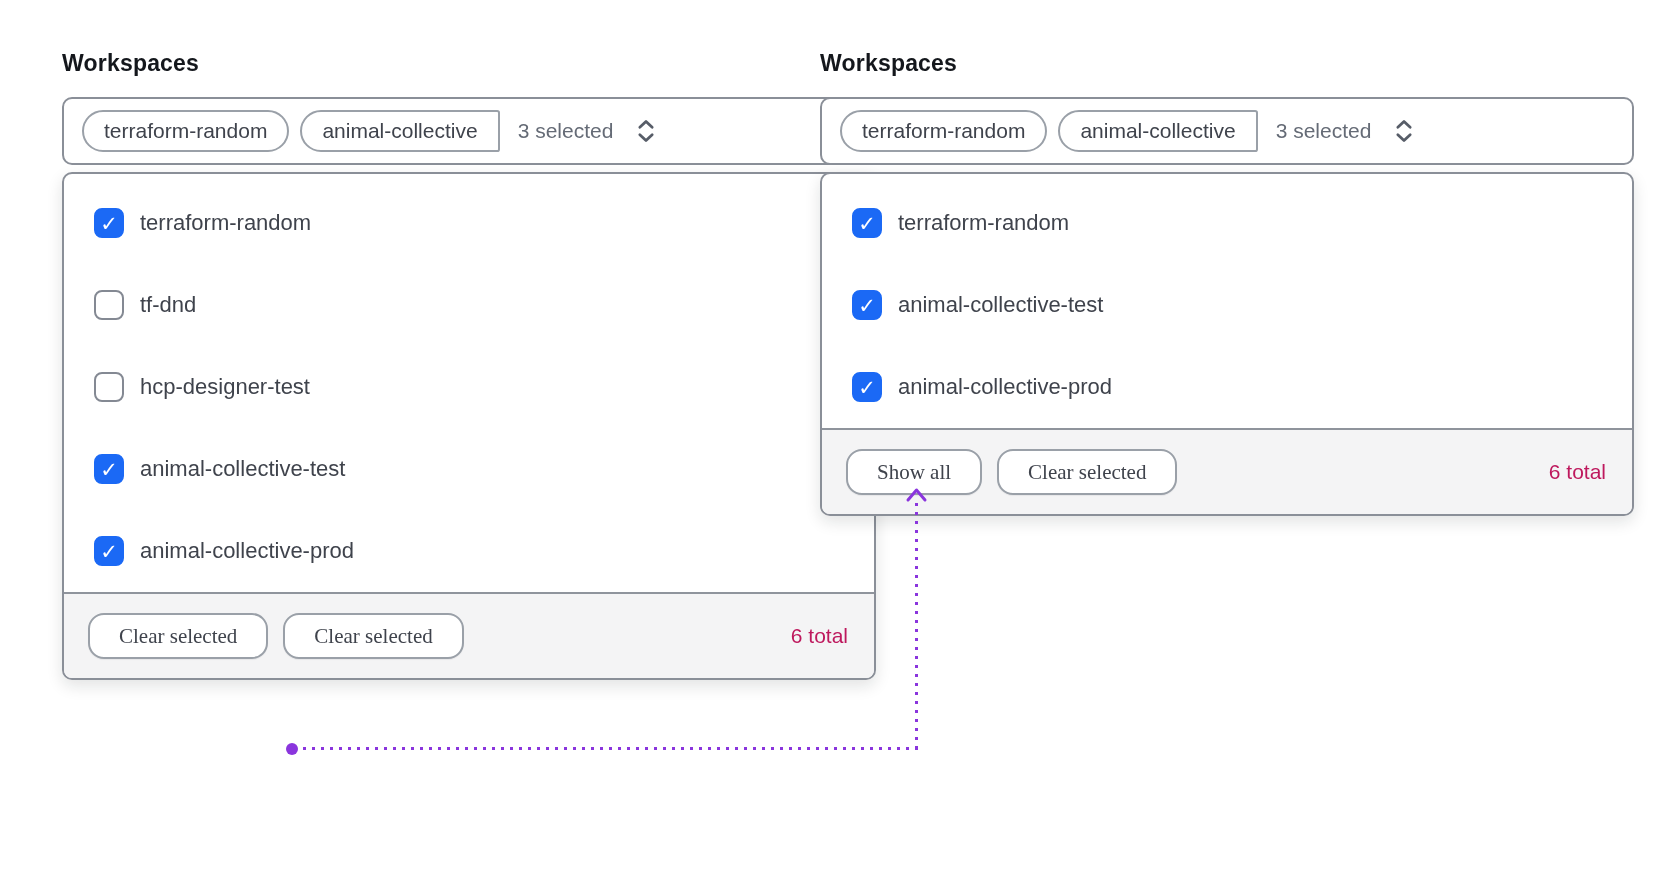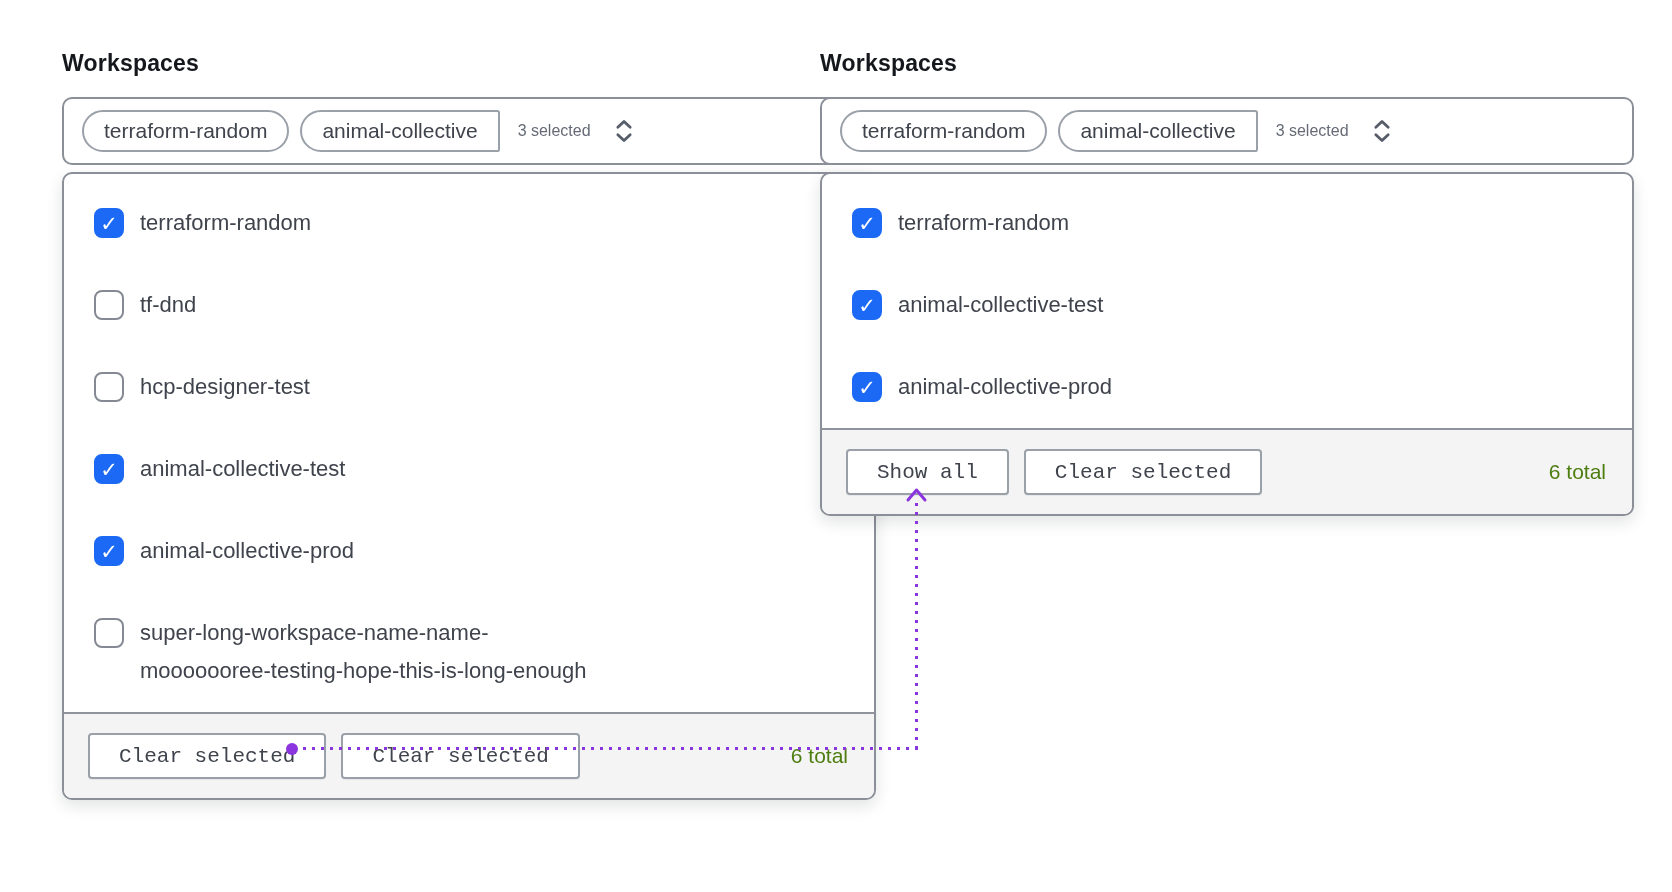--- a/index.html
+++ b/index.html
@@ -15,42 +15,42 @@
 
   .toggle { margin-top: 20px; height: 68px; background: #fff;
     border: 2px solid #8a8f98; border-radius: 10px;
     display: flex; align-items: center; padding: 0 18px; gap: 11px; }
 
   .pill { height: 42px; display: flex; align-items: center; padding: 0 20px;
     border: 2px solid #9aa0a8; border-radius: 22px; font-size: 21px; color: #3f434c;
     white-space: nowrap; background: #fff; }
   .pill.truncated { border-radius: 22px 3px 3px 22px; max-width: 218px; overflow: hidden; }
 
-  .toggle-count { font-size: 16px; color: #656b76; margin-left: 7px; white-space: nowrap; }
+  .toggle-count { font-size: 21px; color: #656b76; margin-left: 7px; white-space: nowrap; }
   .caret { width: 26px; height: 28px; color: #575d68; margin-left: 9px; flex: none; }
 
   .listbox { margin-top: 7px; background: #fff; border: 2px solid #8a8f98;
     border-radius: 10px; overflow: hidden; box-shadow: 0 6px 16px rgba(20,23,28,.12); }
 
   .list { padding: 8px 0 0 0; }
   .item { display: flex; align-items: flex-start; gap: 16px; padding: 22px 30px; cursor: default; }
   .checkbox { width: 30px; height: 30px; flex: none; margin-top: 4px;
     border: 2px solid #848993; border-radius: 8px; background: #fff;
     display: flex; align-items: center; justify-content: center; }
   .checkbox .check-glyph { display: none; color: #fff; font-size: 21px; font-weight: 700; line-height: 1; }
   .checkbox.checked { background: #1b69f5; border-color: #1b69f5; }
   .checkbox.checked .check-glyph { display: block; }
   .item-label { font-size: 22px; line-height: 38px; color: #3f434c; white-space: pre-line; }
 
   .footer { display: flex; align-items: center; gap: 15px; padding: 19px 24px;
     background: #f4f4f5; border-top: 2px solid #8f949c; }
   .btn { height: 46px; padding: 0 29px; background: #fff; border: 2px solid #9aa0a8;
-    border-radius: 4px; font-size: 21px; color: #3f434c; font-family: Liberation Mono, monospace;
+    border-radius: 16px; font-size: 21px; color: #3f434c; font-family: Liberation Serif, serif;
     cursor: pointer; white-space: nowrap; box-shadow: 0 1px 1px rgba(20,23,28,.06); }
-  .footer-total { margin-left: auto; font-size: 21px; color: #4d7c0f; padding-right: 2px; }
+  .footer-total { margin-left: auto; font-size: 21px; color: #be185d; padding-right: 2px; }
 
   
   .annotation { position: absolute; left: 0; top: 0; width: 1672px; height: 892px;
     pointer-events: none; z-index: 10; }
   .anno-dot { position: absolute; left: 286px; top: 743px; width: 12px; height: 12px;
     border-radius: 50%; background: #8a35dd; }
   .anno-hline { position: absolute; left: 294px; top: 747px; width: 625px; height: 3px;
     background-image: repeating-linear-gradient(90deg, #8a35dd 0 3px, transparent 3px 9px); }
   .anno-vline { position: absolute; left: 915px; top: 503px; width: 3px; height: 245px;
     background-image: repeating-linear-gradient(180deg, #8a35dd 0 3px, transparent 3px 9px); }
@@ -94,25 +94,20 @@
         <span class="checkbox checked">
             <span class="check-glyph">✓</span>
           </span>
         <span class="item-label">animal-collective-test</span>
       </div>
       <div class="item">
         <span class="checkbox checked">
             <span class="check-glyph">✓</span>
           </span>
         <span class="item-label">animal-collective-prod</span>
-      </div>
-      <div class="item">
-        <span class="checkbox"></span>
-        <span class="item-label">super-long-workspace-name-name-
-mooooooree-testing-hope-this-is-long-enough</span>
       </div>
     </div>
     <div class="footer">
       <button class="btn">Clear selected</button>
       <button class="btn">Clear selected</button>
       <span class="footer-total">6 total</span>
     </div>
   </div>
 </div>
 

